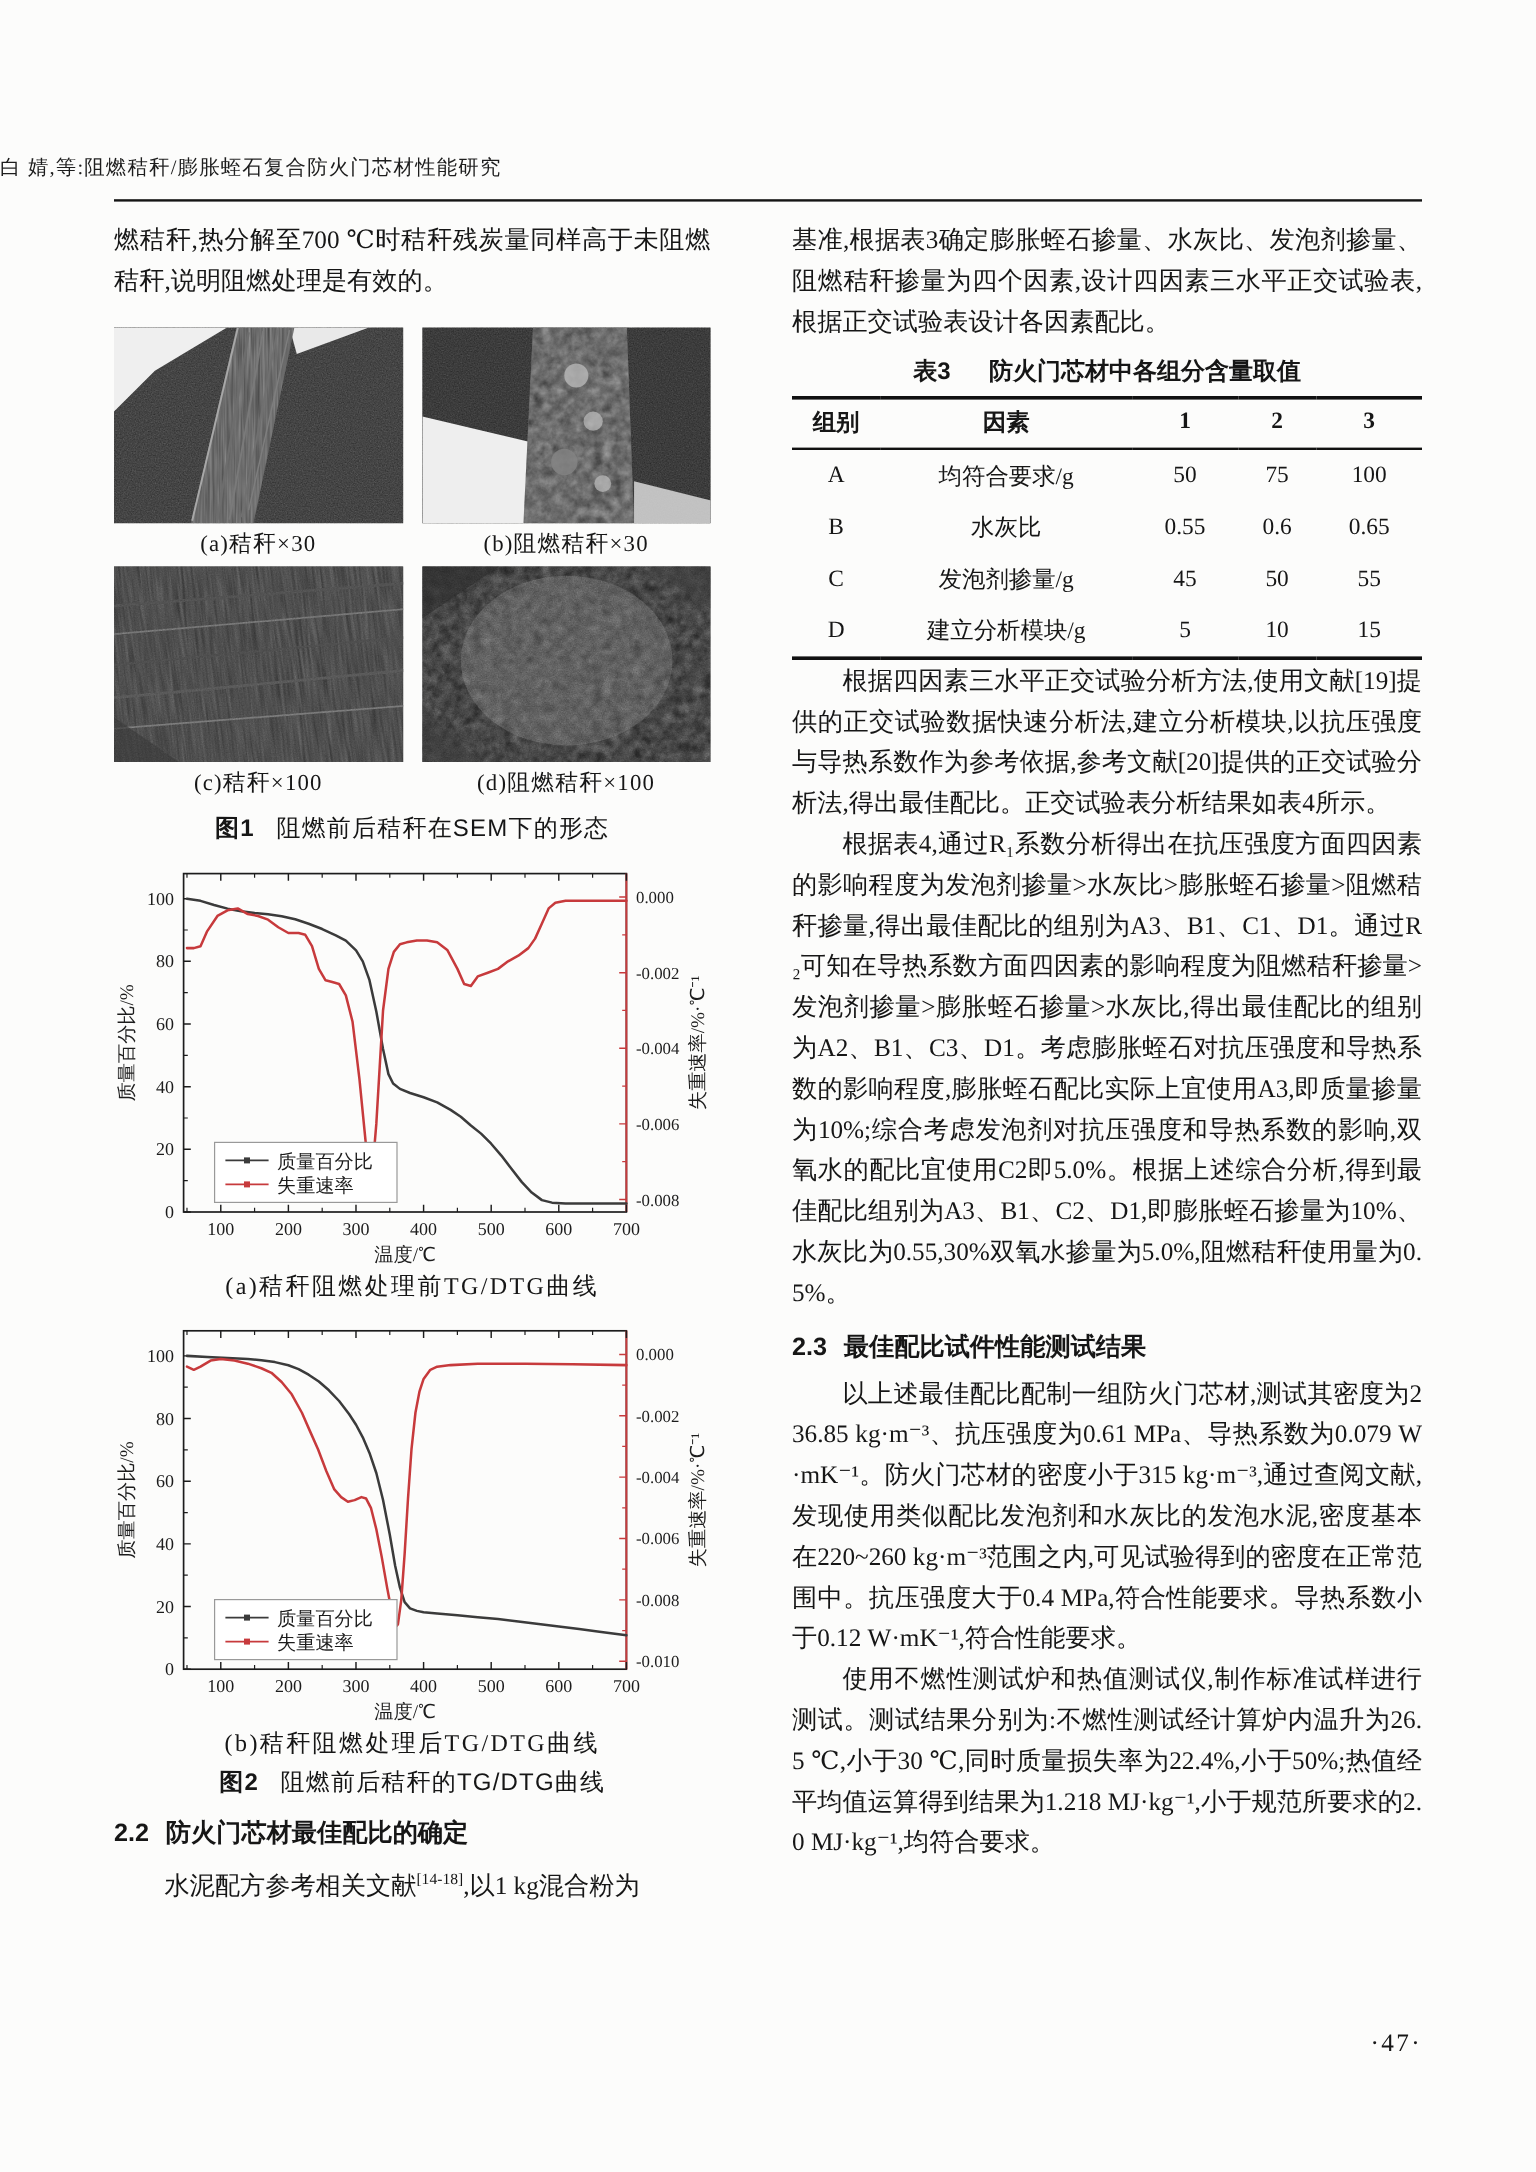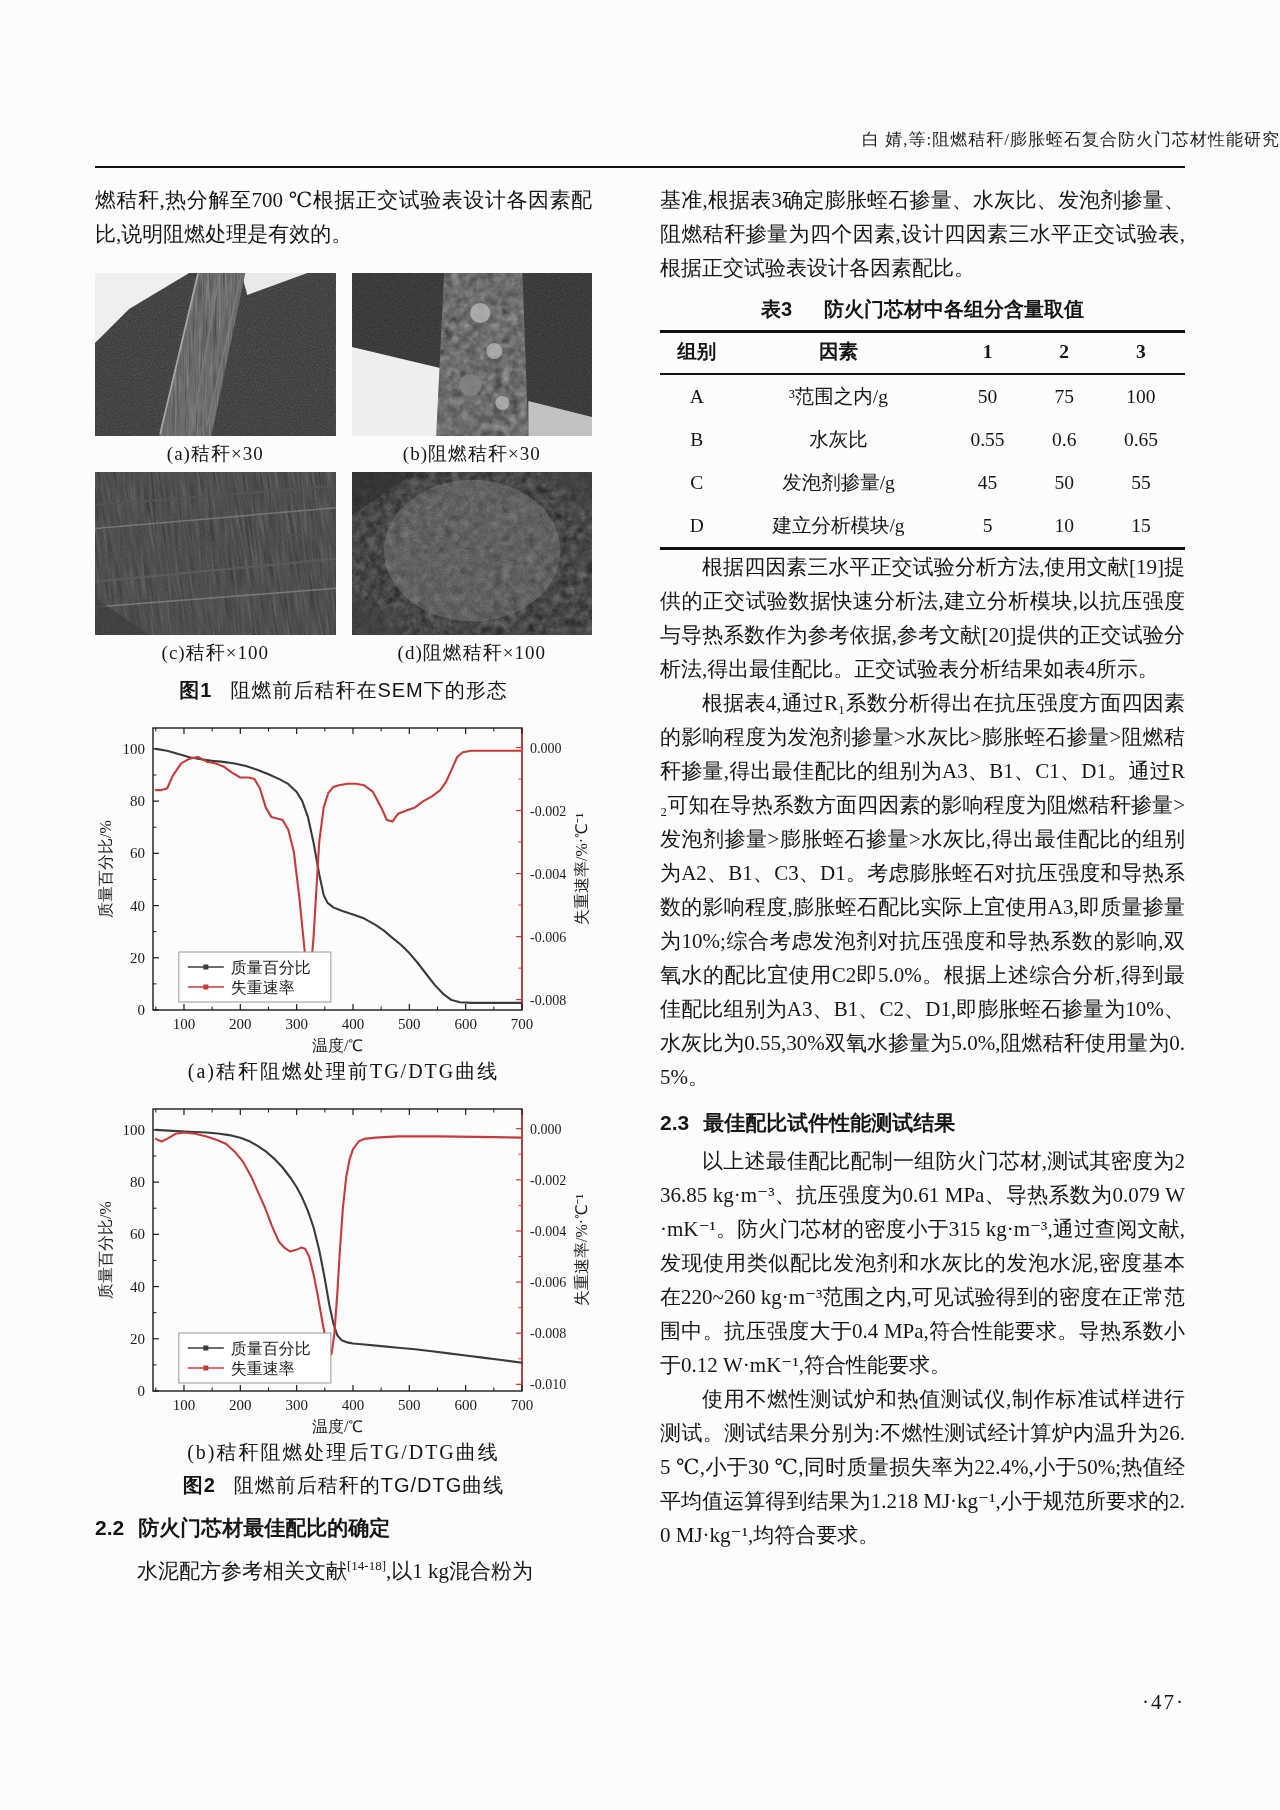--- a/index.html
+++ b/index.html
@@ -1,18 +1,18 @@
 <!DOCTYPE html>
 <html><head>
 <meta charset="utf-8">
 <style>
   html,body{margin:0;padding:0}
   body{width:1280px;height:1810px;background:#fcfcfb;position:relative;overflow:hidden;
        font-family:"Liberation Serif","DejaVu Serif",serif;color:#161616}
-  .running-head{position:absolute;top:128px;left:0;width:100%;text-align:right;
+  .running-head{position:absolute;top:128px;left:0;width:100%;text-align:left;
        font-size:17px;letter-spacing:1px;color:#1d1d1d}
   .rule{position:absolute;left:95px;right:95px;top:166px;height:2px;background:#141414}
   .columns{position:absolute;top:183px;left:95px;width:1090px;display:flex;gap:68px}
   .col-l{width:497px}
   .col-r{width:525px}
   p.body{font-size:21px;line-height:34px;text-align:justify;word-break:break-all;margin:0}
   p.indent{text-indent:2em}
   sup{font-size:13px}
   .figgrid{display:grid;grid-template-columns:1fr 1fr;column-gap:16px;margin-top:22px}
   .sem{width:100%;height:163px;display:block;background:#666}
@@ -62,21 +62,21 @@
   </defs>
 </svg>
 
 <div class="running-head">白  婧,等:阻燃秸秆/膨胀蛭石复合防火门芯材性能研究</div>
 <div class="rule"></div>
 
 <div class="columns">
 
   <div class="col-l">
 
-    <p class="body">燃秸秆,热分解至700 ℃根据正交试验表设计各因素配比,说明阻燃处理是有效的。</p>
+    <p class="body">燃秸秆,热分解至700 ℃时秸秆残炭量同样高于未阻燃秸秆,说明阻燃处理是有效的。</p>
 
     <div class="figgrid">
       <svg class="sem" viewBox="0 0 240 163" preserveAspectRatio="none">
         <defs>
             <clipPath id="clipA">
               <polygon points="102,0 150,0 116,163 64,163"></polygon>
             </clipPath>
           </defs>
         <rect width="240" height="163" fill="#595959"></rect>
         <rect width="240" height="163" filter="url(#fGrain)" opacity="0.5"></rect>
@@ -341,21 +341,21 @@
             <th>组别</th>
             <th>因素</th>
             <th>1</th>
             <th>2</th>
             <th>3</th>
           </tr>
       </thead>
       <tbody>
           <tr>
             <td>A</td>
-            <td>³范围之内/g</td>
+            <td>均符合要求/g</td>
             <td>50</td>
             <td>75</td>
             <td>100</td>
           </tr>
           <tr>
             <td>B</td>
             <td>水灰比</td>
             <td>0.55</td>
             <td>0.6</td>
             <td>0.65</td>

